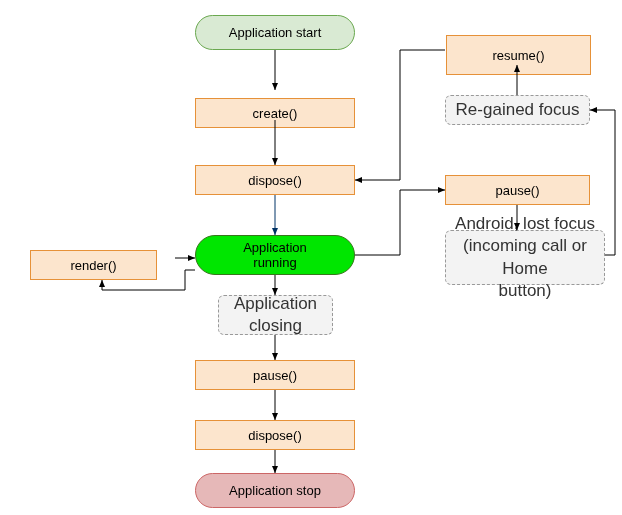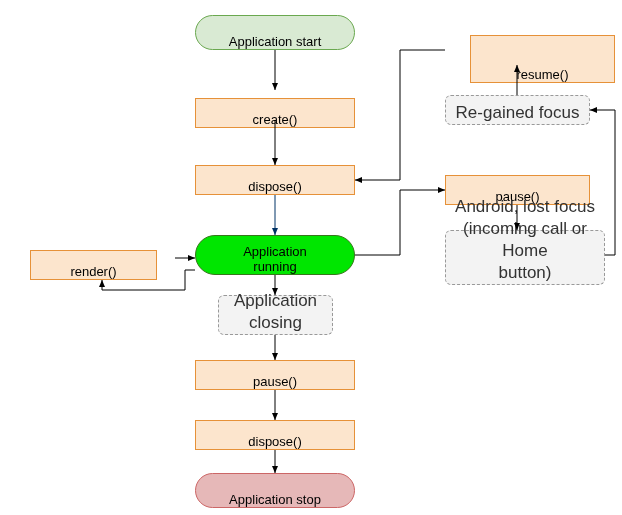--- a/index.html
+++ b/index.html
@@ -8,21 +8,21 @@
     width: 622px;
     height: 515px;
     font-family: Arial, sans-serif;
     font-size: 13px;
     position: relative;
     background: #fff;
   }
   .node {
     position: absolute;
     display: flex;
-    align-items: flex-end;
+    align-items: center;
     justify-content: center;
     text-align: center;
     box-sizing: border-box;
   }
   .terminal-start {
     background: #d9ead3;
     border: 1px solid #6aa84f;
     border-radius: 20px;
   }
   .terminal-stop {
@@ -54,21 +54,21 @@
     pointer-events: none;
   }
 </style>
 </head>
 <body>
 
 <div class="node terminal-start" style="left:195px;top:15px;width:160px;height:35px">
   <span>Application start</span>
 </div>
 
-<div class="node method" style="left:470px;top:35px;width:145px;height:48px">
+<div class="node method" style="left:446px;top:35px;width:145px;height:40px">
   <span>resume()</span>
 </div>
 
 <div class="node method" style="left:195px;top:98px;width:160px;height:30px">
   <span>create()</span>
 </div>
 
 <div class="node comment" style="left:445px;top:95px;width:145px;height:30px">
   <span>Re-gained focus</span>
 </div>

